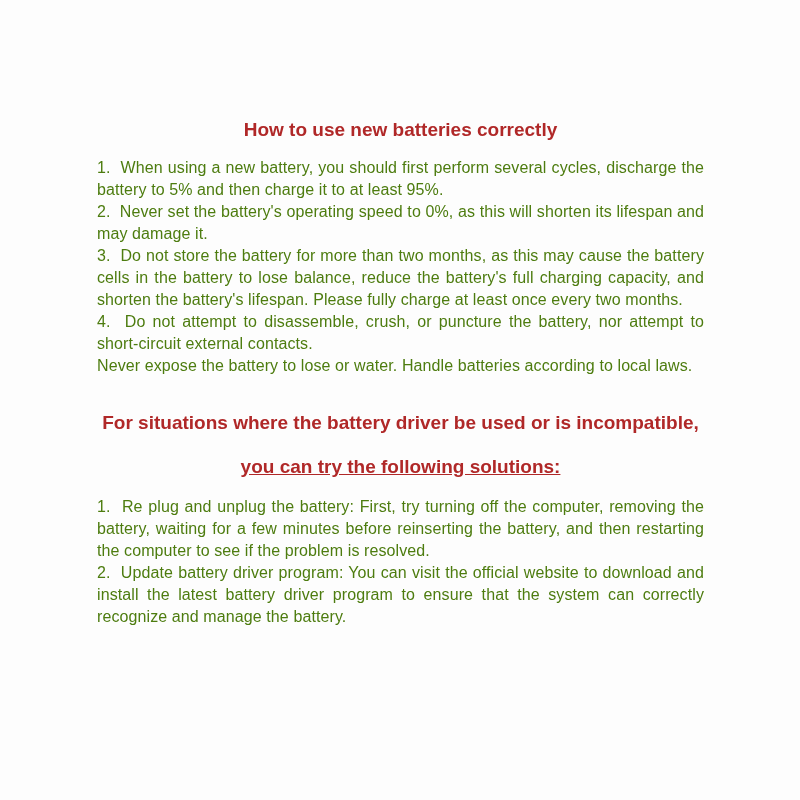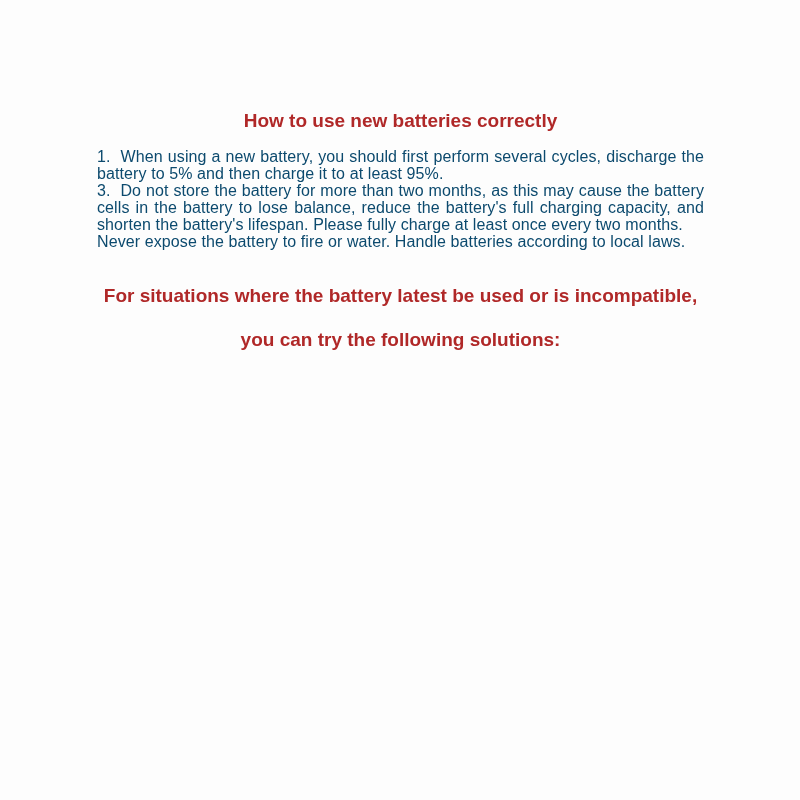--- a/index.html
+++ b/index.html
@@ -11,56 +11,61 @@
     position: relative;
     width: 800px;
     height: 800px;
     background: #fdfdfd;
     font-family: "Liberation Sans", sans-serif;
     overflow: hidden;
   }
   .content {
     position: absolute;
     left: 97px;
-    top: 109px;
+    top: 118px;
     width: 607px;
   }
   .section-title {
     color: #b02828;
     font-size: 19px;
     font-weight: bold;
     text-align: center;
     line-height: 24px;
     margin: 0 0 15px 0;
   }
   .section-title.second {
     margin: 34px 0 0 0;
   }
   .section-title.second-sub {
     margin: 20px 0 17px 0;
+    text-decoration: underline;
   }
   .body-para {
-    color: #0c4a6e;
+    color: #4d7c0f;
     font-size: 16px;
-    line-height: 17px;
+    line-height: 22px;
     text-align: justify;
     margin: 0;
     letter-spacing: 0.1px;
   }
 </style>
 </head>
 <body>
 
 <div class="page">
   <div class="content">
 
     <h1 class="section-title">How to use new batteries correctly</h1>
 
     <p class="body-para">1.&nbsp; When using a new battery, you should first perform several cycles, discharge the battery to 5% and then charge it to at least 95%.</p>
+    <p class="body-para">2.&nbsp; Never set the battery's operating speed to 0%, as this will shorten its lifespan and may damage it.</p>
     <p class="body-para">3.&nbsp; Do not store the battery for more than two months, as this may cause the battery cells in the battery to lose balance, reduce the battery's full charging capacity, and shorten the battery's lifespan. Please fully charge at least once every two months.</p>
-    <p class="body-para">Never expose the battery to fire or water. Handle batteries according to local laws.</p>
+    <p class="body-para">4.&nbsp; Do not attempt to disassemble, crush, or puncture the battery, nor attempt to short-circuit external contacts.</p>
+    <p class="body-para">Never expose the battery to lose or water. Handle batteries according to local laws.</p>
 
-    <h2 class="section-title second">For situations where the battery latest be used or is incompatible,</h2>
+    <h2 class="section-title second">For situations where the battery driver be used or is incompatible,</h2>
     <h2 class="section-title second-sub">you can try the following solutions:</h2>
 
+    <p class="body-para">1.&nbsp; Re plug and unplug the battery: First, try turning off the computer, removing the battery, waiting for a few minutes before reinserting the battery, and then restarting the computer to see if the problem is resolved.</p>
+    <p class="body-para">2.&nbsp; Update battery driver program: You can visit the official website to download and install the latest battery driver program to ensure that the system can correctly recognize and manage the battery.</p>
 
   </div>
 </div>
 
 </body></html>

